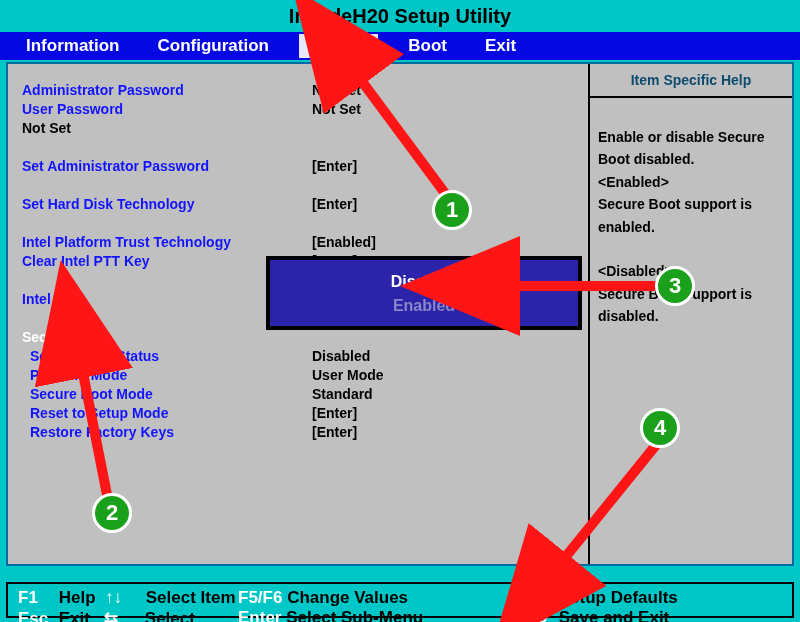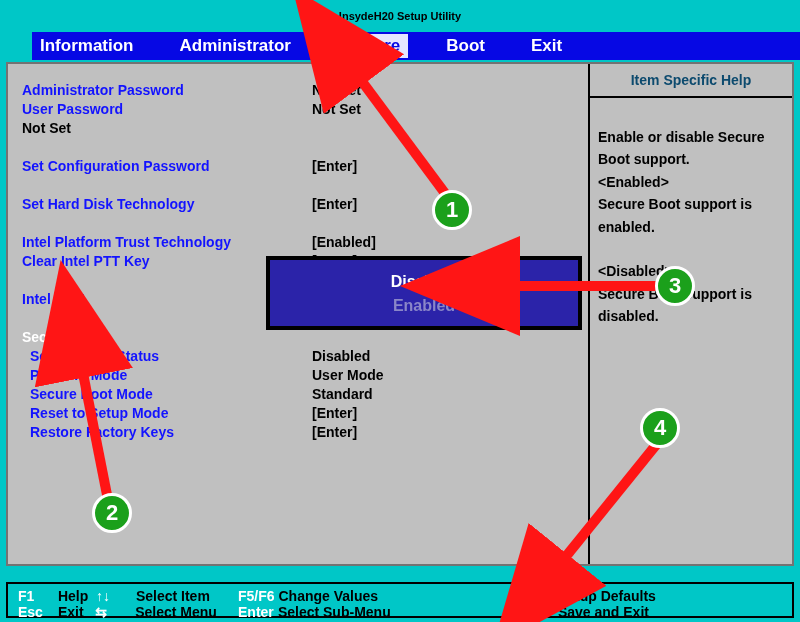--- a/index.html
+++ b/index.html
@@ -12,47 +12,47 @@
     background: #00c7c7;
     position: relative;
     overflow: hidden;
   }
   .title-bar {
     height: 32px;
     background: #00c7c7;
     text-align: center;
     line-height: 32px;
     color: #000;
-    font-size: 11px;
+    font-size: 20px;
   }
   .menu-bar {
     height: 28px;
     background: #0608e4;
     display: flex;
     align-items: center;
-    gap: 30px;
-    margin-left: 32px;
+    padding-left: 18px;
+    gap: 22px;
   }
   .menu-item {
     color: #fff;
     font-size: 17px;
     padding: 2px 8px;
   }
   .menu-item.active {
     background: #e6e6ff;
     color: #0608e4;
   }
   .main-area {
     position: absolute;
     top: 62px;
     left: 6px;
     right: 6px;
     bottom: 56px;
     background: #c0c0c0;
-    border: 2px solid #737373;
+    border: 2px solid #0369a1;
     display: flex;
     justify-content: space-between;
   }
   .left-pane {
     flex: 0 0 580px;
     padding: 16px 10px 10px 14px;
     position: relative;
   }
   .right-pane {
     flex: 1;
@@ -107,21 +107,21 @@
   .footer {
     position: absolute;
     left: 6px;
     right: 6px;
     bottom: 4px;
     height: 36px;
     border: 2px solid #000;
     background: #00c7c7;
     display: flex;
     padding: 4px 10px;
-    font-size: 14px;
+    font-size: 17px;
     color: #000;
   }
   .footer .col { display: flex; flex-direction: column; justify-content: space-around; }
   .footer .k { color: #fff; display: inline-block; min-width: 36px; }
   .footer .c1 { width: 220px; }
   .footer .c2 { width: 280px; }
   .footer .c3 { flex: 1; }
   .ann-circle {
     position: absolute;
     width: 40px; height: 40px;
@@ -141,42 +141,42 @@
     pointer-events: none;
   }
 </style>
 </head>
 <body>
 
 <div class="title-bar">InsydeH20 Setup Utility</div>
 
 <div class="menu-bar">
   <span class="menu-item">Information</span>
-  <span class="menu-item">Administrator</span>
+  <span class="menu-item">Configuration</span>
   <span class="menu-item active">Restore</span>
   <span class="menu-item">Boot</span>
   <span class="menu-item">Exit</span>
 </div>
 
 <div class="main-area">
   <div class="left-pane" id="left-pane">
       <div class="row">
         <span class="label">Administrator Password</span>
         <span class="value">Not Set</span>
       </div>
       <div class="row">
         <span class="label">User Password</span>
         <span class="value">Not Set</span>
       </div>
       <div class="row">
         <span class="value">Not Set</span>
       </div>
       <div class="gap"></div>
       <div class="row">
-        <span class="label">Set Configuration Password</span>
+        <span class="label">Set Administrator Password</span>
         <span class="value bracket">Enter</span>
       </div>
       <div class="gap"></div>
       <div class="row">
         <span class="label">Set Hard Disk Technology</span>
         <span class="value bracket">Enter</span>
       </div>
       <div class="gap"></div>
       <div class="row">
         <span class="label">Intel Platform Trust Technology</span>
@@ -214,21 +214,21 @@
       </div>
       <div class="row">
         <span class="label" style="padding-left: 8px;">Restore Factory Keys</span>
         <span class="value bracket">Enter</span>
       </div>
     </div>
   <div class="right-pane">
     <div class="help-title">Item Specific Help</div>
     <div class="help-body" id="help-body">
         <div>Enable or disable Secure</div>
-        <div>Boot support.</div>
+        <div>Boot disabled.</div>
         <div>&lt;Enabled&gt;</div>
         <div>Secure Boot support is enabled.</div>
         <div>&nbsp;</div>
         <div>&lt;Disabled&gt;</div>
         <div>Secure Boot support is disabled.</div>
       </div>
   </div>
 </div>
 
 <div class="popup">

